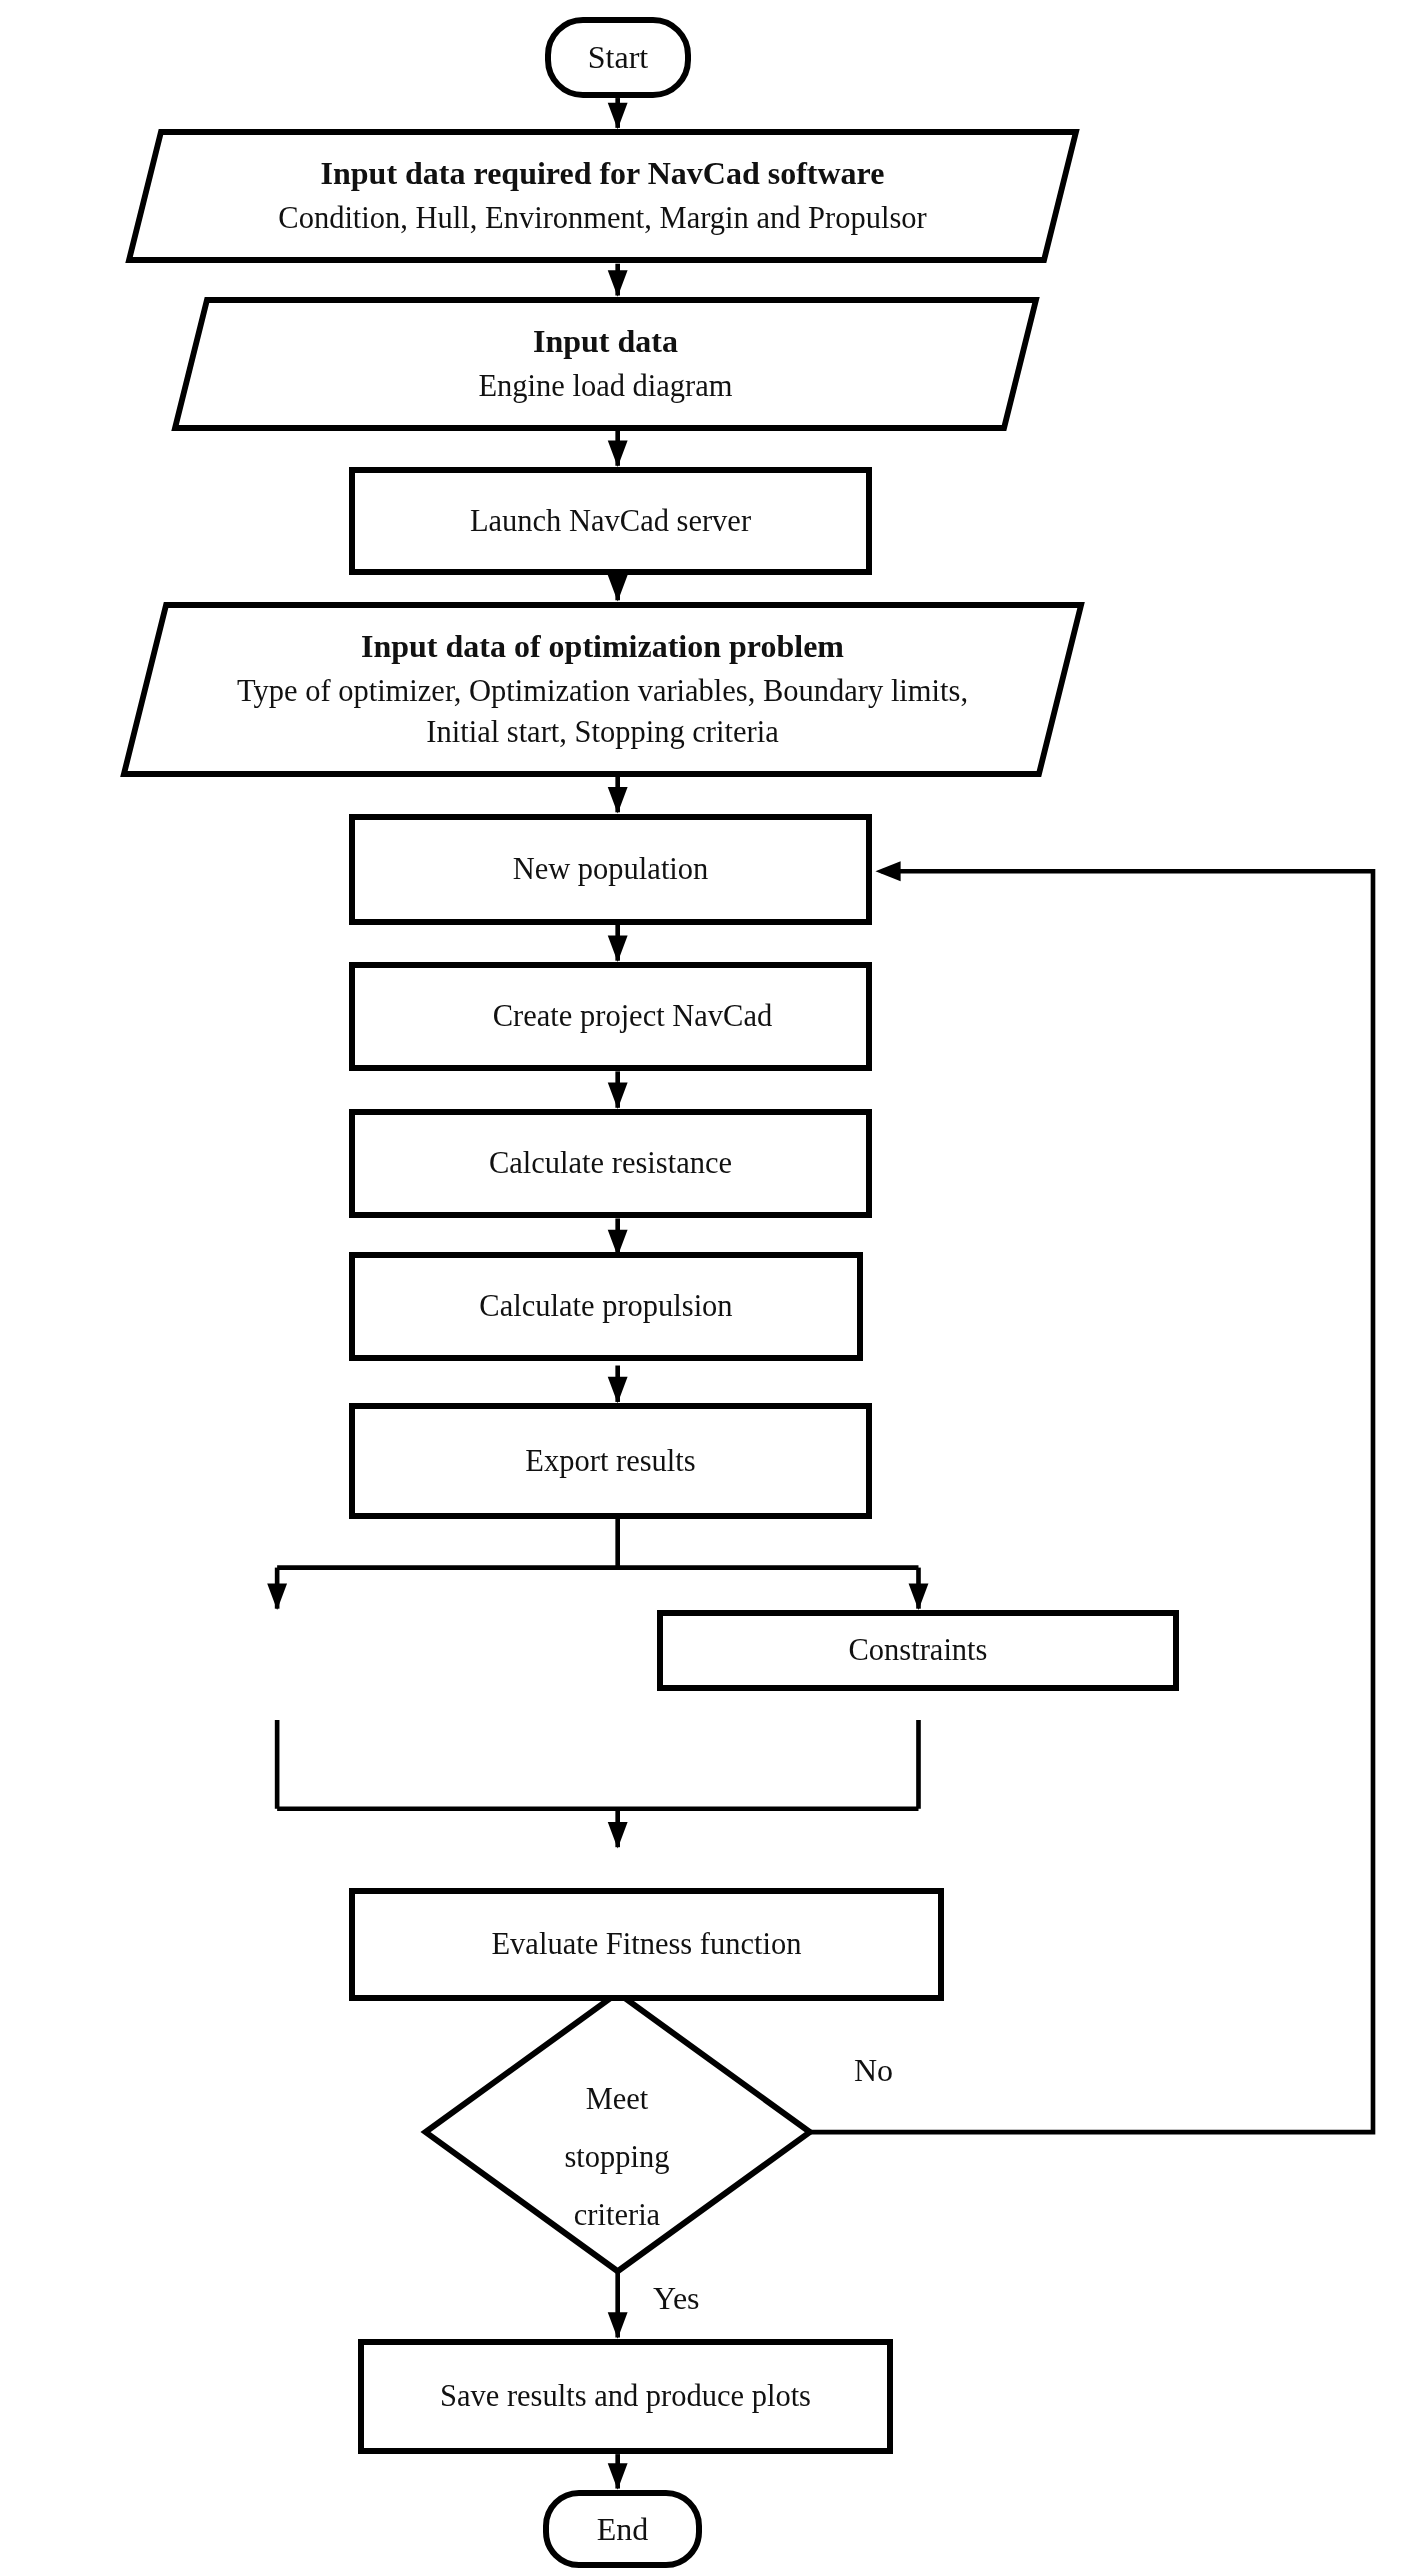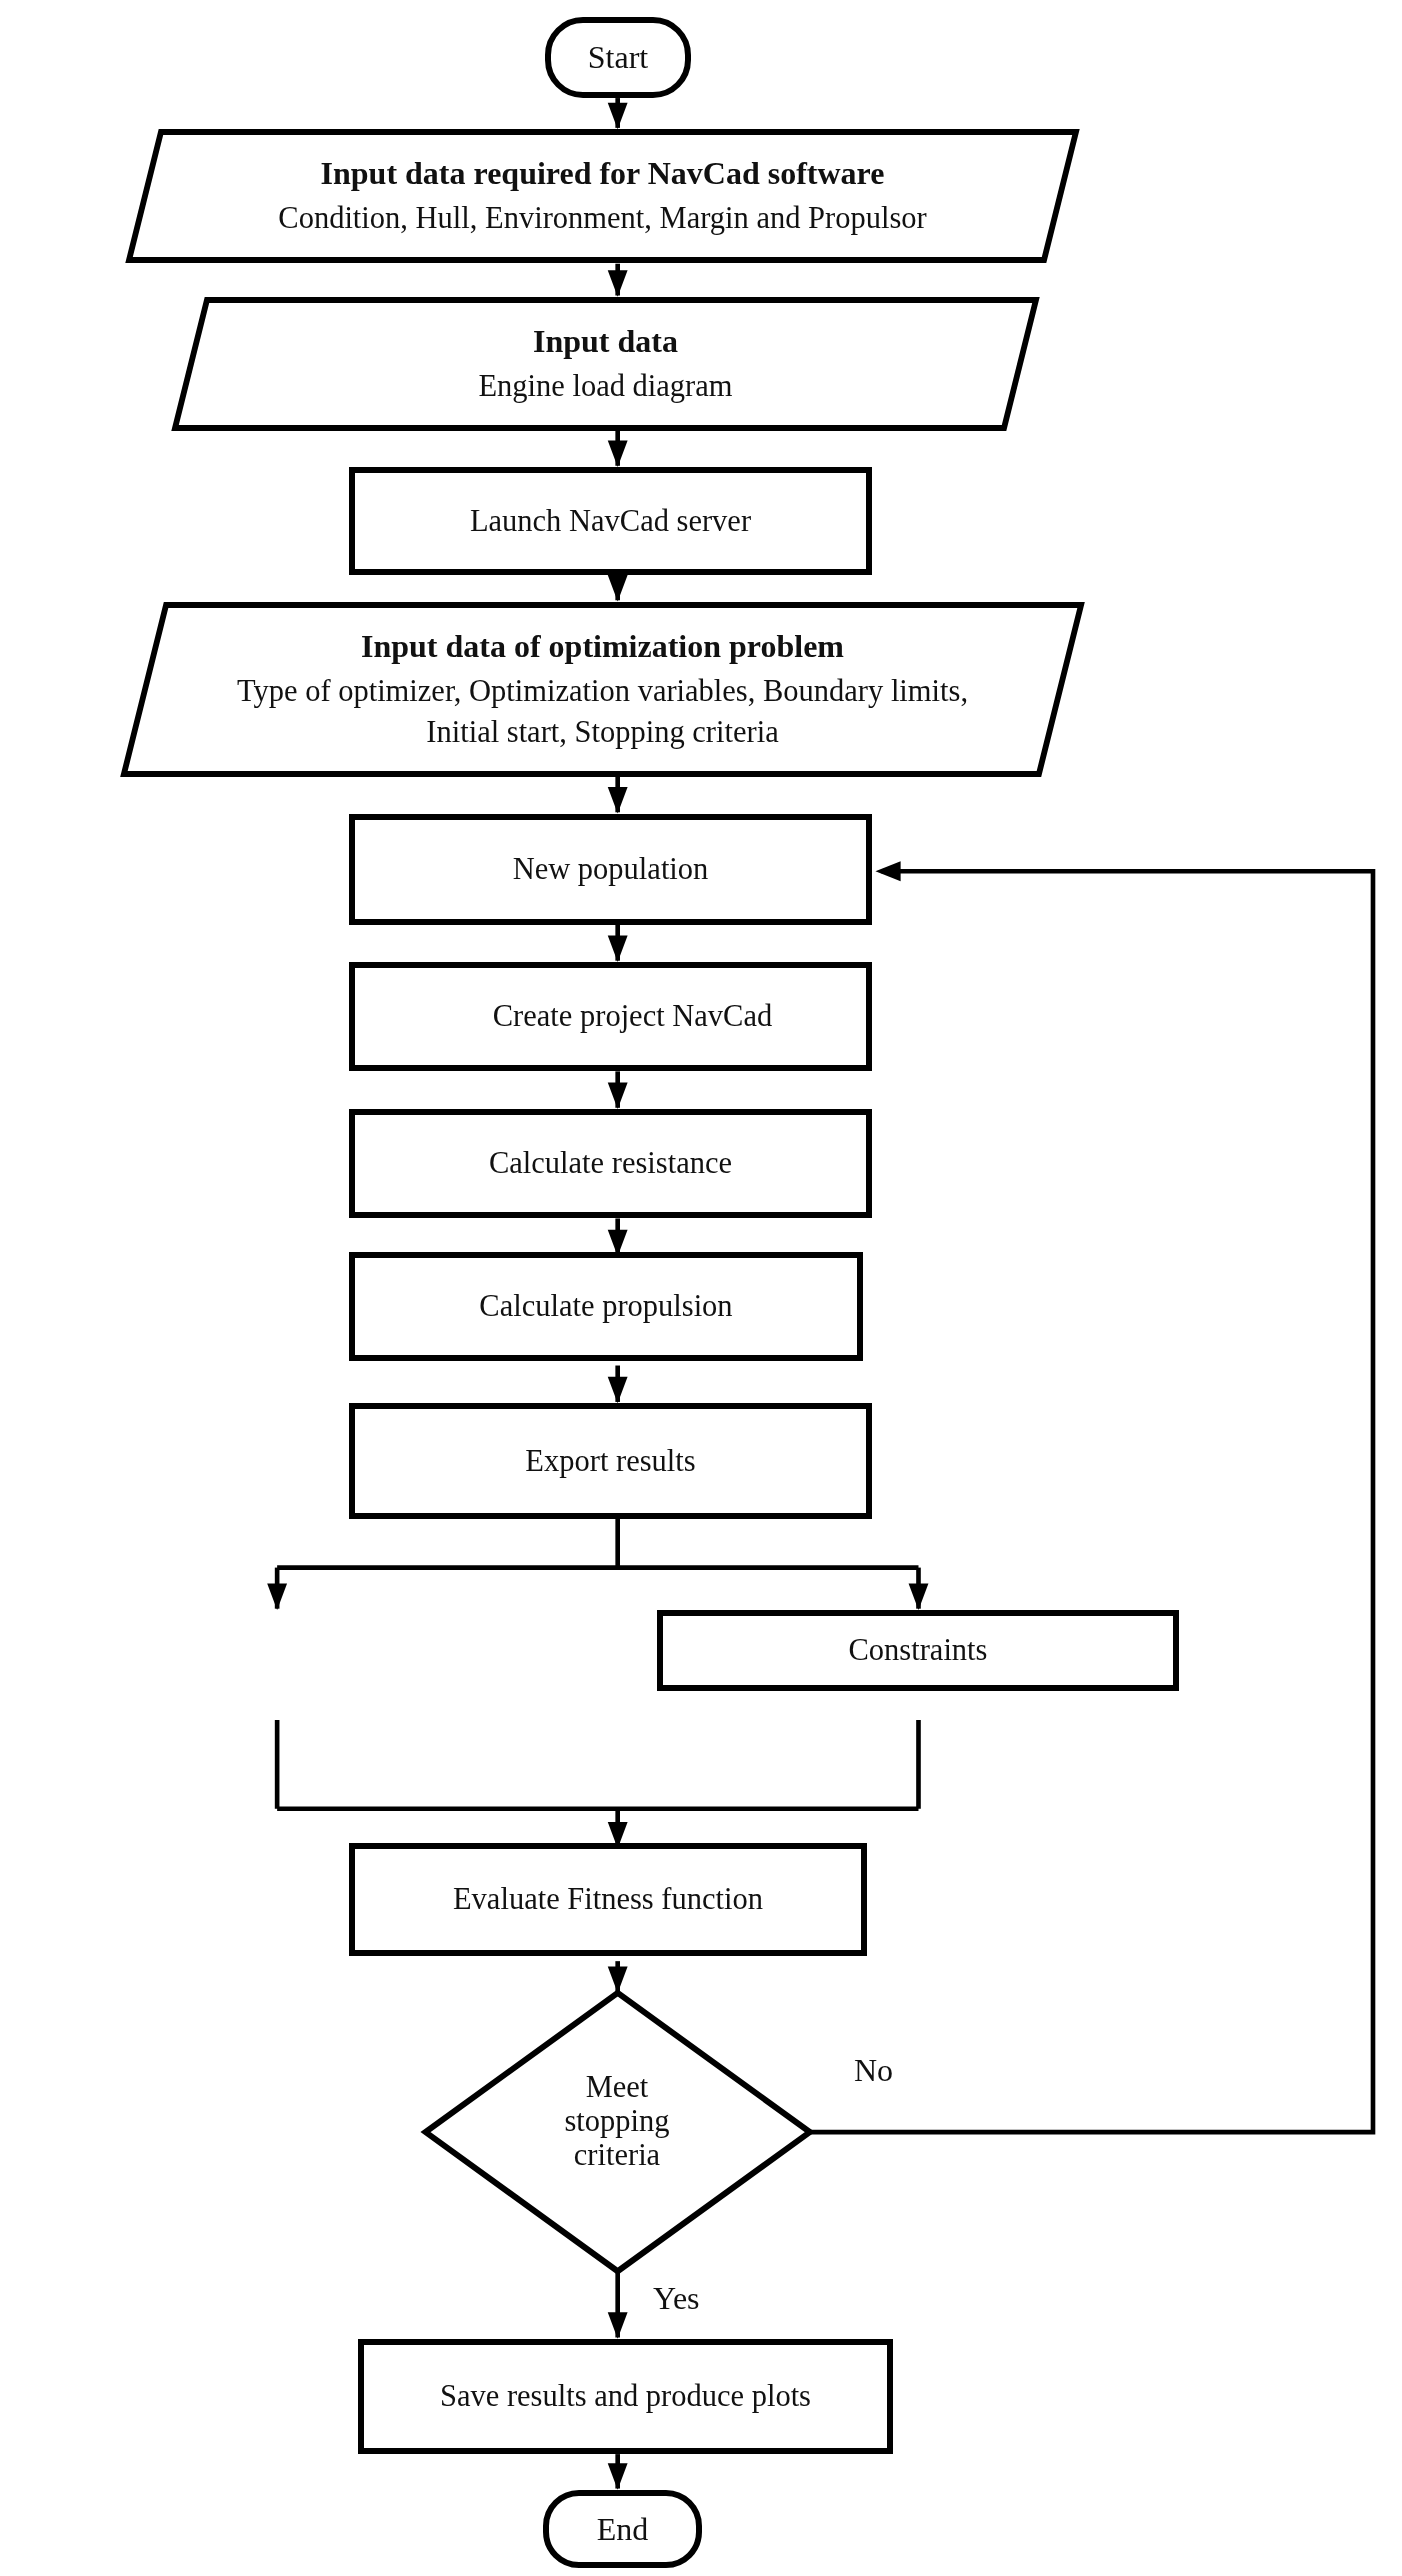--- a/index.html
+++ b/index.html
@@ -71,31 +71,31 @@
   #n-para2        { left: 188px;  top: 297px;  width: 835px; height: 134px; }
   #n-launch       { left: 349px;  top: 467px;  width: 523px;  height: 108px; }
   #n-para3        { left: 142px;  top: 602px;  width: 921px; height: 175px; }
   #n-newpop       { left: 349px;  top: 814px; width: 523px;  height: 111px; }
   #n-create       { left: 349px;  top: 962px; width: 523px;  height: 109px; padding-left: 44px; }
   #n-resist       { left: 349px;  top: 1109px; width: 523px;  height: 109px; }
   #n-propul       { left: 349px;  top: 1252px; width: 514px;  height: 109px; }
   #n-export       { left: 349px;  top: 1403px; width: 523px;  height: 116px; }
   #n-objective    { left: 16px;   top: 1610px; width: 522px;  height: 110px; }
   #n-constraints  { left: 657px;  top: 1610px; width: 522px;  height: 81px; }
-  #n-evaluate     { left: 349px;  top: 1843px; width: 518px;  height: 113px; }
+  #n-evaluate     { left: 349px;  top: 1888px; width: 595px;  height: 113px; }
   #n-save         { left: 358px;  top: 2339px; width: 535px;  height: 115px; }
   #n-end          { left: 543px;  top: 2490px; width: 159px;  height: 78px; border-radius: 36px; }
 
   .decision-label {
     position: absolute;
     left: 541px;
     top: 2070px;
     width: 152px;
     font-size: 30.5px;
-    line-height: 34px;
+    line-height: 58px;
     text-align: center;
   }
   .edge-label {
     position: absolute;
     font-size: 32px;
     line-height: 34px;
   }
   #label-no  { left: 830px; top: 2053px; margin-left: 24px; }
   #label-yes { left: 653px;  top: 2281px; }
 </style>

